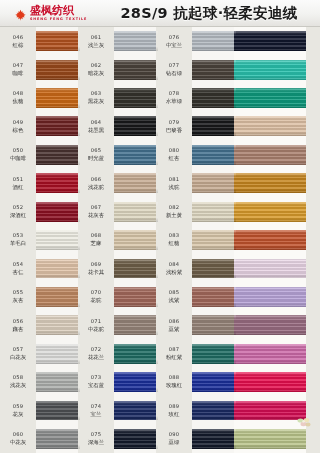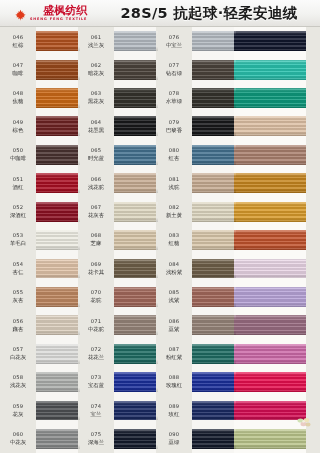--- a/index.html
+++ b/index.html
@@ -13,21 +13,21 @@
   
   .header{
     position:absolute;left:0;top:0;width:320px;height:27px;
     background:linear-gradient(to bottom,#fbfbfb 0%,#f2f2f0 55%,#e4e3df 100%);
     border-bottom:1px solid #c9c8c2;
     display:flex;align-items:center;
     box-sizing:border-box;
   }
   .logo-block{
     display:flex;align-items:center;
-    margin-left:14px;width:92px;text-align:right;
+    margin-left:14px;width:92px;
   }
   .leaf-icon{
     width:13px;height:13px;flex:0 0 13px;margin-right:3px;
     position:relative;
   }
   .logo-text{display:flex;flex-direction:column;line-height:1;}
   .logo-cn{
     font-size:11px;font-weight:bold;color:#c8102e;
     letter-spacing:0px;white-space:nowrap;
     font-family:"DejaVu Sans","Liberation Sans",sans-serif;
@@ -119,21 +119,21 @@
     <span class="leaf-icon">
       <svg viewBox="0 0 24 24" width="13" height="13" aria-hidden="true">
         <path d="M12 1.5l1.9 4.1 2.4-1.3-.7 3.1 3.6-.6-2 2.6 4.3 1.3-3.6 2 1.8 2.3-4.2.3.6 3.6-3.1-2-1 4.6-1-4.6-3.1 2 .6-3.6-4.2-.3 1.8-2.3-3.6-2 4.3-1.3-2-2.6 3.6.6-.7-3.1 2.4 1.3z" fill="#e03a1a"></path>
       </svg>
     </span>
     <span class="logo-text">
       <span class="logo-cn">盛枫纺织</span>
       <span class="logo-en">SHENG FENG TEXTILE</span>
     </span>
   </div>
-  <div class="header-title">28S/5 抗起球·轻柔安迪绒</div>
+  <div class="header-title">28S/9 抗起球·轻柔安迪绒</div>
 </div>
 
 <div class="sheet">
   <div class="column col1">
       <div class="cell">
         <div class="label">
           <div class="lab-code">046</div>
           <div class="lab-name">红棕</div>
         </div>
         <div class="swatch-wrap">

